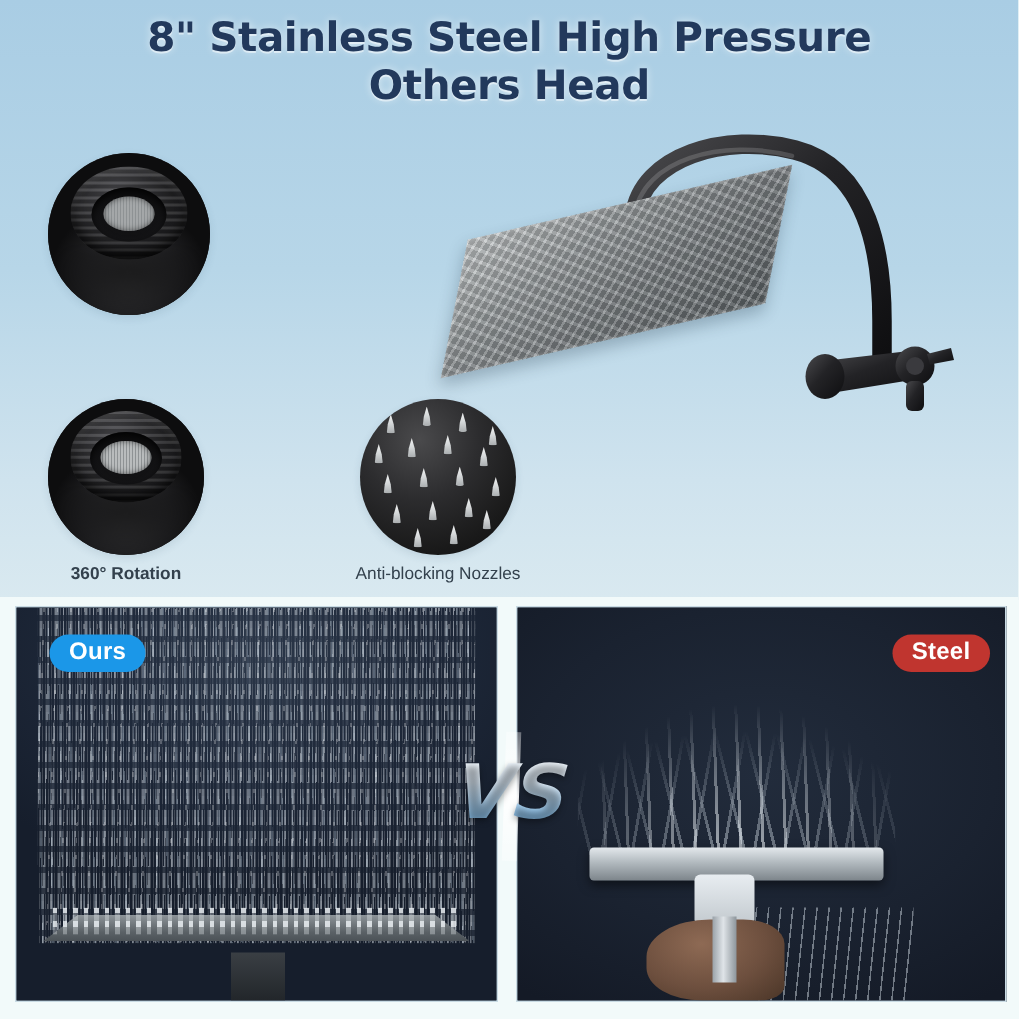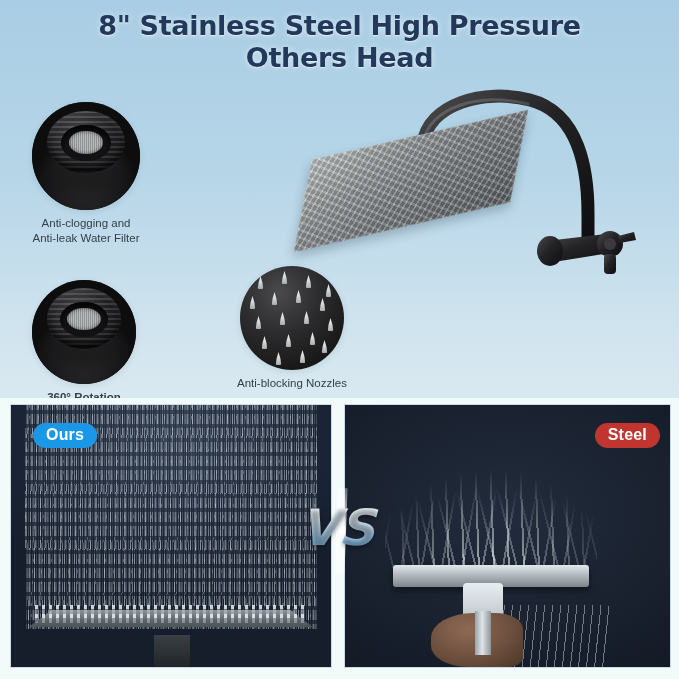--- a/index.html
+++ b/index.html
@@ -282,27 +282,23 @@
     </div>
 
     <div class="feature" style="left:32px;top:102px;">
       <div class="circ" style="width:108px;height:108px;">
         <div class="fitting"></div>
         <div class="fit-rim"></div>
         <div class="fit-bore"></div>
         <div class="fit-mesh"></div>
         <div class="fit-shadow"></div>
       </div>
-      <div class="flabel" style="top:114px;">
-        <div>Anti-clogging and</div>
-        <div>Anti-leak Water Filter</div>
-      </div>
-    </div>
-
-    <div class="feature" style="left:32px;top:280px;font-weight:bold;">
+    </div>
+
+    <div class="feature" style="left:32px;top:266px;font-weight:bold;">
       <div class="circ" style="width:104px;height:104px;">
         <div class="fitting"></div>
         <div class="fit-rim"></div>
         <div class="fit-bore"></div>
         <div class="fit-mesh"></div>
         <div class="fit-shadow"></div>
       </div>
       <div class="flabel" style="top:110px;">
         <div>360° Rotation</div>
       </div>

